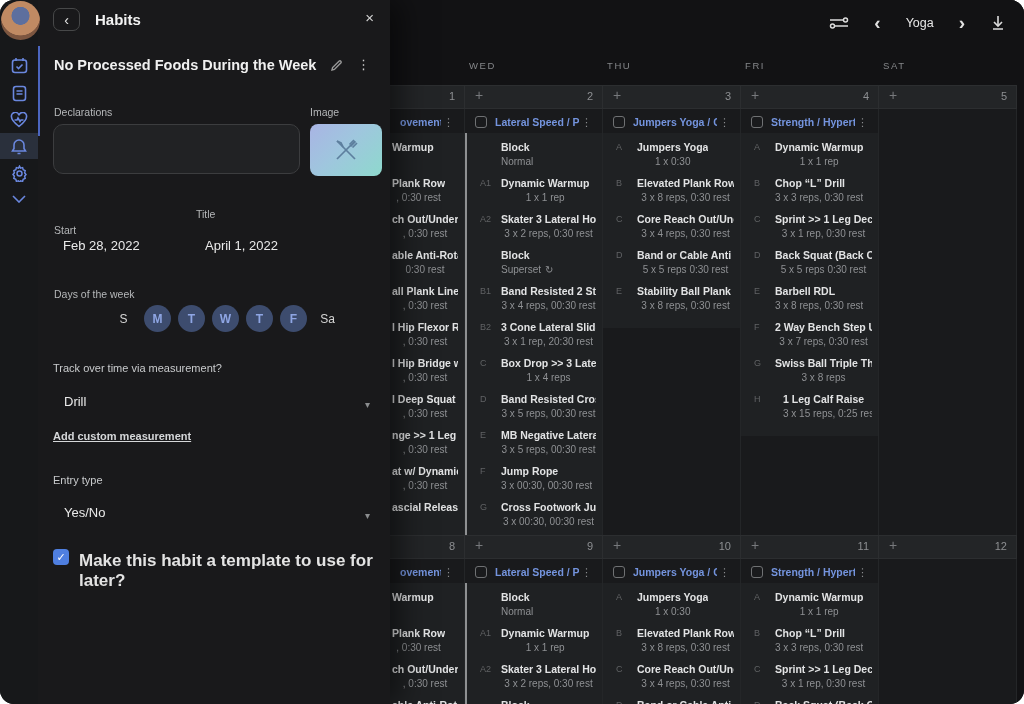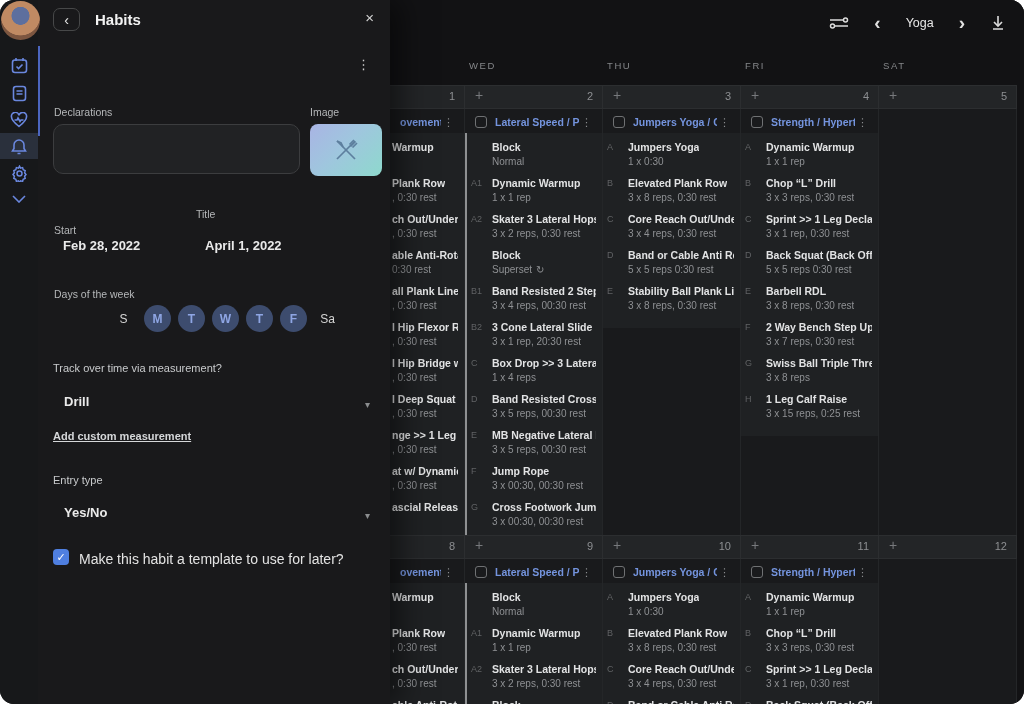--- a/index.html
+++ b/index.html
@@ -26,24 +26,24 @@
 
   .cards-row { position:absolute; left:0; right:7px; overflow:hidden; background:#191a1c; }
   .col { position:absolute; top:0; bottom:0; width:138px; border-right:1px solid #242628; }
   .card { position:relative; margin-top:2px; }
   .card-head { display:flex; align-items:center; height:22px; padding:0 8px 0 10px; }
   .card-cb { width:12px; height:12px; border:1.5px solid #6f7173; border-radius:3px; flex:none; cursor:pointer; }
   .card-title { color:#7494de; font-size:10.5px; font-weight:700; margin-left:8px; white-space:nowrap; overflow:hidden; flex:1; cursor:pointer; }
   .kebab { color:#8a8c8e; font-size:11px; line-height:11px; cursor:pointer; padding:0 2px; flex:none; }
   .card-body { position:relative; background:#1f2123; padding:7px 6px 8px 0; }
   .card-body.left-bar { border-left:2px solid #8e9092; }
-  .item { display:flex; padding-left:4px; margin-bottom:7px; }
+  .item { display:flex; padding-left:13px; margin-bottom:7px; }
   .item .tag { width:21px; flex:none; color:#606264; font-size:9px; line-height:14px; }
   .item .nm { color:#e2e3e4; font-size:10.5px; font-weight:600; line-height:14px; white-space:nowrap; overflow:hidden; }
-  .item .sub { color:#8f9194; font-size:10px; line-height:15px; white-space:nowrap; overflow:hidden; min-height:15px; }
+  .item .sub { color:#8f9194; font-size:10px; line-height:15px; white-space:nowrap; overflow:hidden; min-height:15px;text-align:center; }
   .cycle { color:#8f9194; font-size:10px; margin-left:4px; }
   .partial .item { padding-left:65px; }
   .partial .card-head { padding-left:65px; }
   .partial .card-title { font-weight:700; }
 
   
   .sidebar { position:absolute; left:0; top:0; bottom:0; width:38px; background:#17181a; z-index:6; }
   .avatar { position:absolute; left:1px; top:1px; width:39px; height:39px; border-radius:50%;
     background:radial-gradient(circle at 50% 38%, #5d6f9e 0 28%, #c08a63 30% 62%, #7d5640 64% 100%); z-index:7; }
   .side-item { position:absolute; left:0; width:38px; height:26px; display:flex; align-items:center; justify-content:center; cursor:pointer; }
@@ -56,35 +56,35 @@
     box-shadow:10px 0 28px rgba(0,0,0,.5); }
   .back-btn { position:absolute; left:15px; top:8px; width:27px; height:23px; border:1.5px solid #474849;
     border-radius:7px; color:#e8e8e8; font-size:14px; display:flex; align-items:center; justify-content:center; cursor:pointer; }
   .modal-title { position:absolute; left:57px; top:11px; color:#f2f2f2; font-size:15px; font-weight:700; }
   .close-btn { position:absolute; right:16px; top:9px; color:#d2d2d2; font-size:15px; cursor:pointer; }
   .habit-title-row { position:absolute; left:16px; top:57px; right:40px; display:flex; align-items:center; }
   .habit-title { color:#f0f0f0; font-size:14.5px; font-weight:700; }
   .pencil { margin-left:14px; cursor:pointer; display:flex; }
   .modal-kebab { position:absolute; right:20px; top:57px; color:#cfcfcf; font-size:13px; cursor:pointer; }
   .f-label { position:absolute; color:#b5b7b9; font-size:10.5px; }
-  .f-value { position:absolute; color:#eaeaea; font-size:13px; font-weight:700; }
+  .f-value { position:absolute; color:#eaeaea; font-size:13px; font-weight:400; }
   .desc-box { position:absolute; left:15px; top:124px; width:247px; height:50px; background:#212224;
     border:1px solid #3c3d3f; border-radius:10px; cursor:text; }
   .img-thumb { position:absolute; left:272px; top:124px; width:72px; height:52px; border-radius:8px;
     background:linear-gradient(135deg,#a9b4e4 0%, #9fc6de 45%, #8ed9cd 100%);
     display:flex; align-items:center; justify-content:center; cursor:pointer; }
   .days-row { position:absolute; left:72px; top:305px; display:flex; align-items:center; gap:7px; }
   .day-pill { width:27px; height:27px; border-radius:50%; display:flex; align-items:center; justify-content:center;
     font-size:12px; color:#d6d6d6; cursor:pointer; }
   .day-pill.sel { background:#3d4c6e; color:#8fa6e4; font-weight:600; }
   .dd-chevron { position:absolute; right:20px; color:#8b8d8f; font-size:10px; cursor:pointer; }
   .link { position:absolute; left:15px; color:#d5d7d9; font-size:11px; font-weight:700; text-decoration:underline; cursor:pointer; }
   .tpl-check { position:absolute; left:15px; top:549px; width:16px; height:16px; background:#4f7fe0; border-radius:4px;
     color:#fff; font-size:11px; display:flex; align-items:center; justify-content:center; cursor:pointer; }
-  .tpl-label { position:absolute; left:41px; top:551px; color:#e3e3e3; font-size:14px; font-weight:400; }
+  .tpl-label { position:absolute; left:41px; top:551px; color:#e3e3e3; font-size:17px; font-weight:700; }
 </style>
 </head>
 <body>
 
 <div class="app">
 
   <div class="calendar-layer">
     <div class="cal-top">
       <div class="toolbar">
         <span class="tb-icon">
@@ -398,21 +398,21 @@
               </div>
               <div class="item">
                 <span class="tag">G</span>
                 <div style="overflow: hidden;">
                   <div class="nm">Swiss Ball Triple Threat</div>
                   <div class="sub">3 x 8 reps</div>
                 </div>
               </div>
               <div class="item">
                 <span class="tag">H</span>
-                <div style="overflow: hidden;">
+                <div style="overflow: hidden; margin-left: 8px;">
                   <div class="nm">1 Leg Calf Raise</div>
                   <div class="sub">3 x 15 reps,  0:25 rest</div>
                 </div>
               </div>
             </div>
           </div>
         </div>
         <div class="col" style="left: 552px;"></div>
       </div>
     <div class="date-strip" id="strip-1" style="top:535px">
@@ -632,20 +632,28 @@
   </div>
   <div class="accent-line"></div>
 
   <div class="modal">
     <div class="back-btn">
       <span>‹</span>
     </div>
     <div class="modal-title">Habits</div>
     <div class="close-btn">×</div>
 
+    <div class="habit-title-row">
+      <span class="habit-title">No Processed Foods During the Week</span>
+      <span class="pencil">
+        <svg width="13" height="13" viewBox="0 0 13 13" fill="none" stroke="#9a9a9a" stroke-width="1.4">
+          <path d="M2 11 L2.6 8.6 L9.2 2 a1.3 1.3 0 0 1 1.8 1.8 L4.4 10.4 Z"></path>
+        </svg>
+      </span>
+    </div>
     <div class="modal-kebab">⋮</div>
 
     <div class="f-label" style="left:16px; top:106px">Declarations</div>
     <div class="f-label" style="left:272px; top:106px">Image</div>
     <div class="desc-box"></div>
     <div class="img-thumb">
       <svg width="30" height="30" viewBox="0 0 30 30" fill="none" stroke="#5d7f9e" stroke-width="1.7">
         <line x1="6" y1="6" x2="24" y2="24"></line>
         <path d="M6 6 l4 2 2 4"></path>
         <line x1="24" y1="6" x2="6" y2="24"></line>

